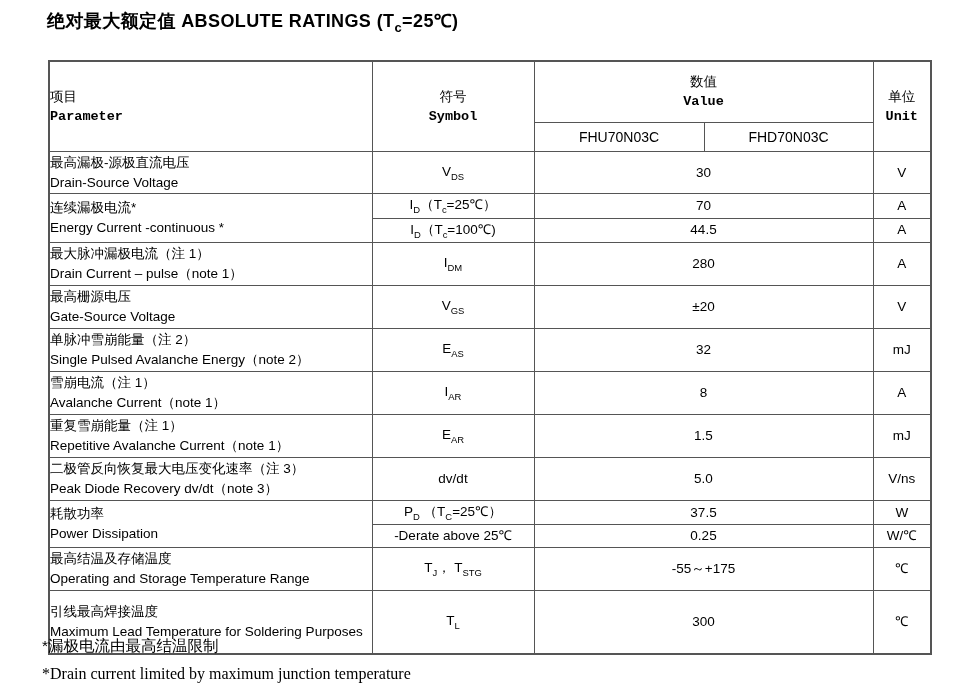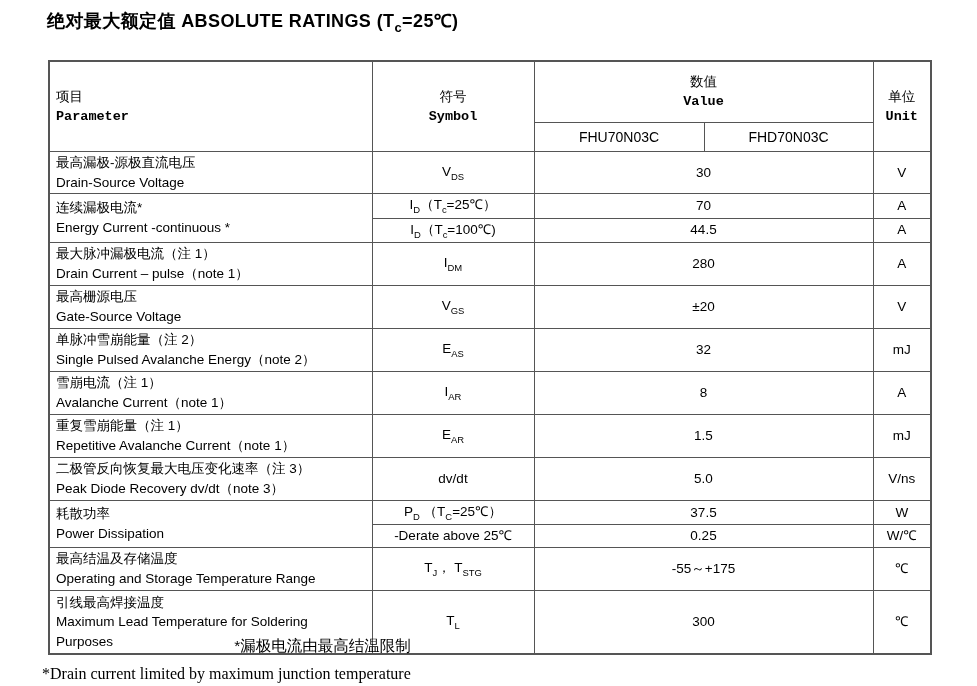--- a/index.html
+++ b/index.html
@@ -4,40 +4,40 @@
 <style>
   html,body { margin:0; padding:0; background:#fff; }
   body { width:977px; height:686px; font-family:"Liberation Sans", sans-serif; color:#000; }
   .page { position:relative; width:977px; height:686px; background:#fff; overflow:hidden; }
 
   .title { position:absolute; left:47px; top:8px; font-size:18px; font-weight:bold; letter-spacing:0.4px; }
   .title sub { font-size:0.72em; }
 
   table.ratings { position:absolute; left:48px; top:60px; width:882px;
     border-collapse:collapse; table-layout:fixed; border:2px solid #555; }
-  table.ratings td { border:1px solid #555; padding:1px 6px; font-size:13.5px;
+  table.ratings td { border:1px solid #555; padding:1px 0; font-size:13.5px;
     vertical-align:middle; overflow:hidden; line-height:1.45; }
 
   .c-param { text-align:left; }
   .c-center, .c-sym, .c-val, .c-unit { text-align:center; }
   .c-sym { font-size:14px; }
   .c-val { font-size:14px; }
   .c-unit { font-size:13.5px; }
   .b { font-weight:bold;font-family:Liberation Mono, monospace; }
   sub { font-size:0.7em; }
 
   tr.h-head td { height:58px; }
   tr.h-models td { height:26px; font-size:14px; }
   tr.r40 td { height:38px; }
   tr.r21 td { height:19px; }
   tr.r42 td { height:40px; }
   tr.r62 td { height:60px; }
 
   .fnotes { position:absolute; left:42px; top:636px; }
-  .fn1 { font-size:15.5px; margin:0 0 8px 0;text-align:right; }
+  .fn1 { font-size:15.5px; margin:0 0 8px 0; }
   .fn2 { font-size:16px; margin:0;font-family:Liberation Serif, serif; }
 </style>
 </head>
 <body>
 
 <div class="page">
 
   <div class="title"><span>绝对最大额定值 ABSOLUTE RATINGS (T</span><sub>c</sub><span>=25℃)</span></div>
 
   <table class="ratings">

